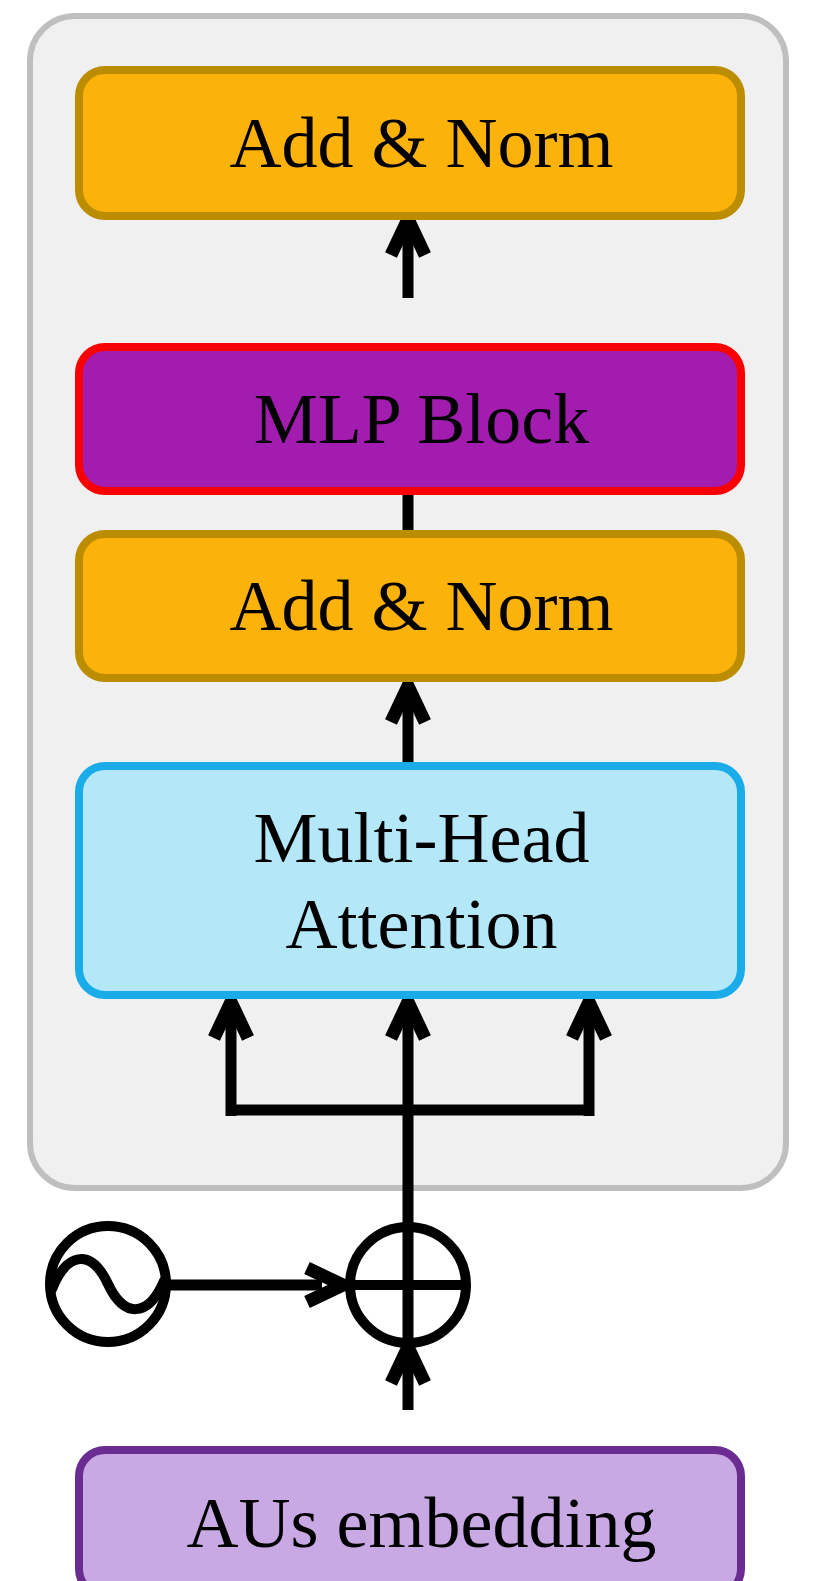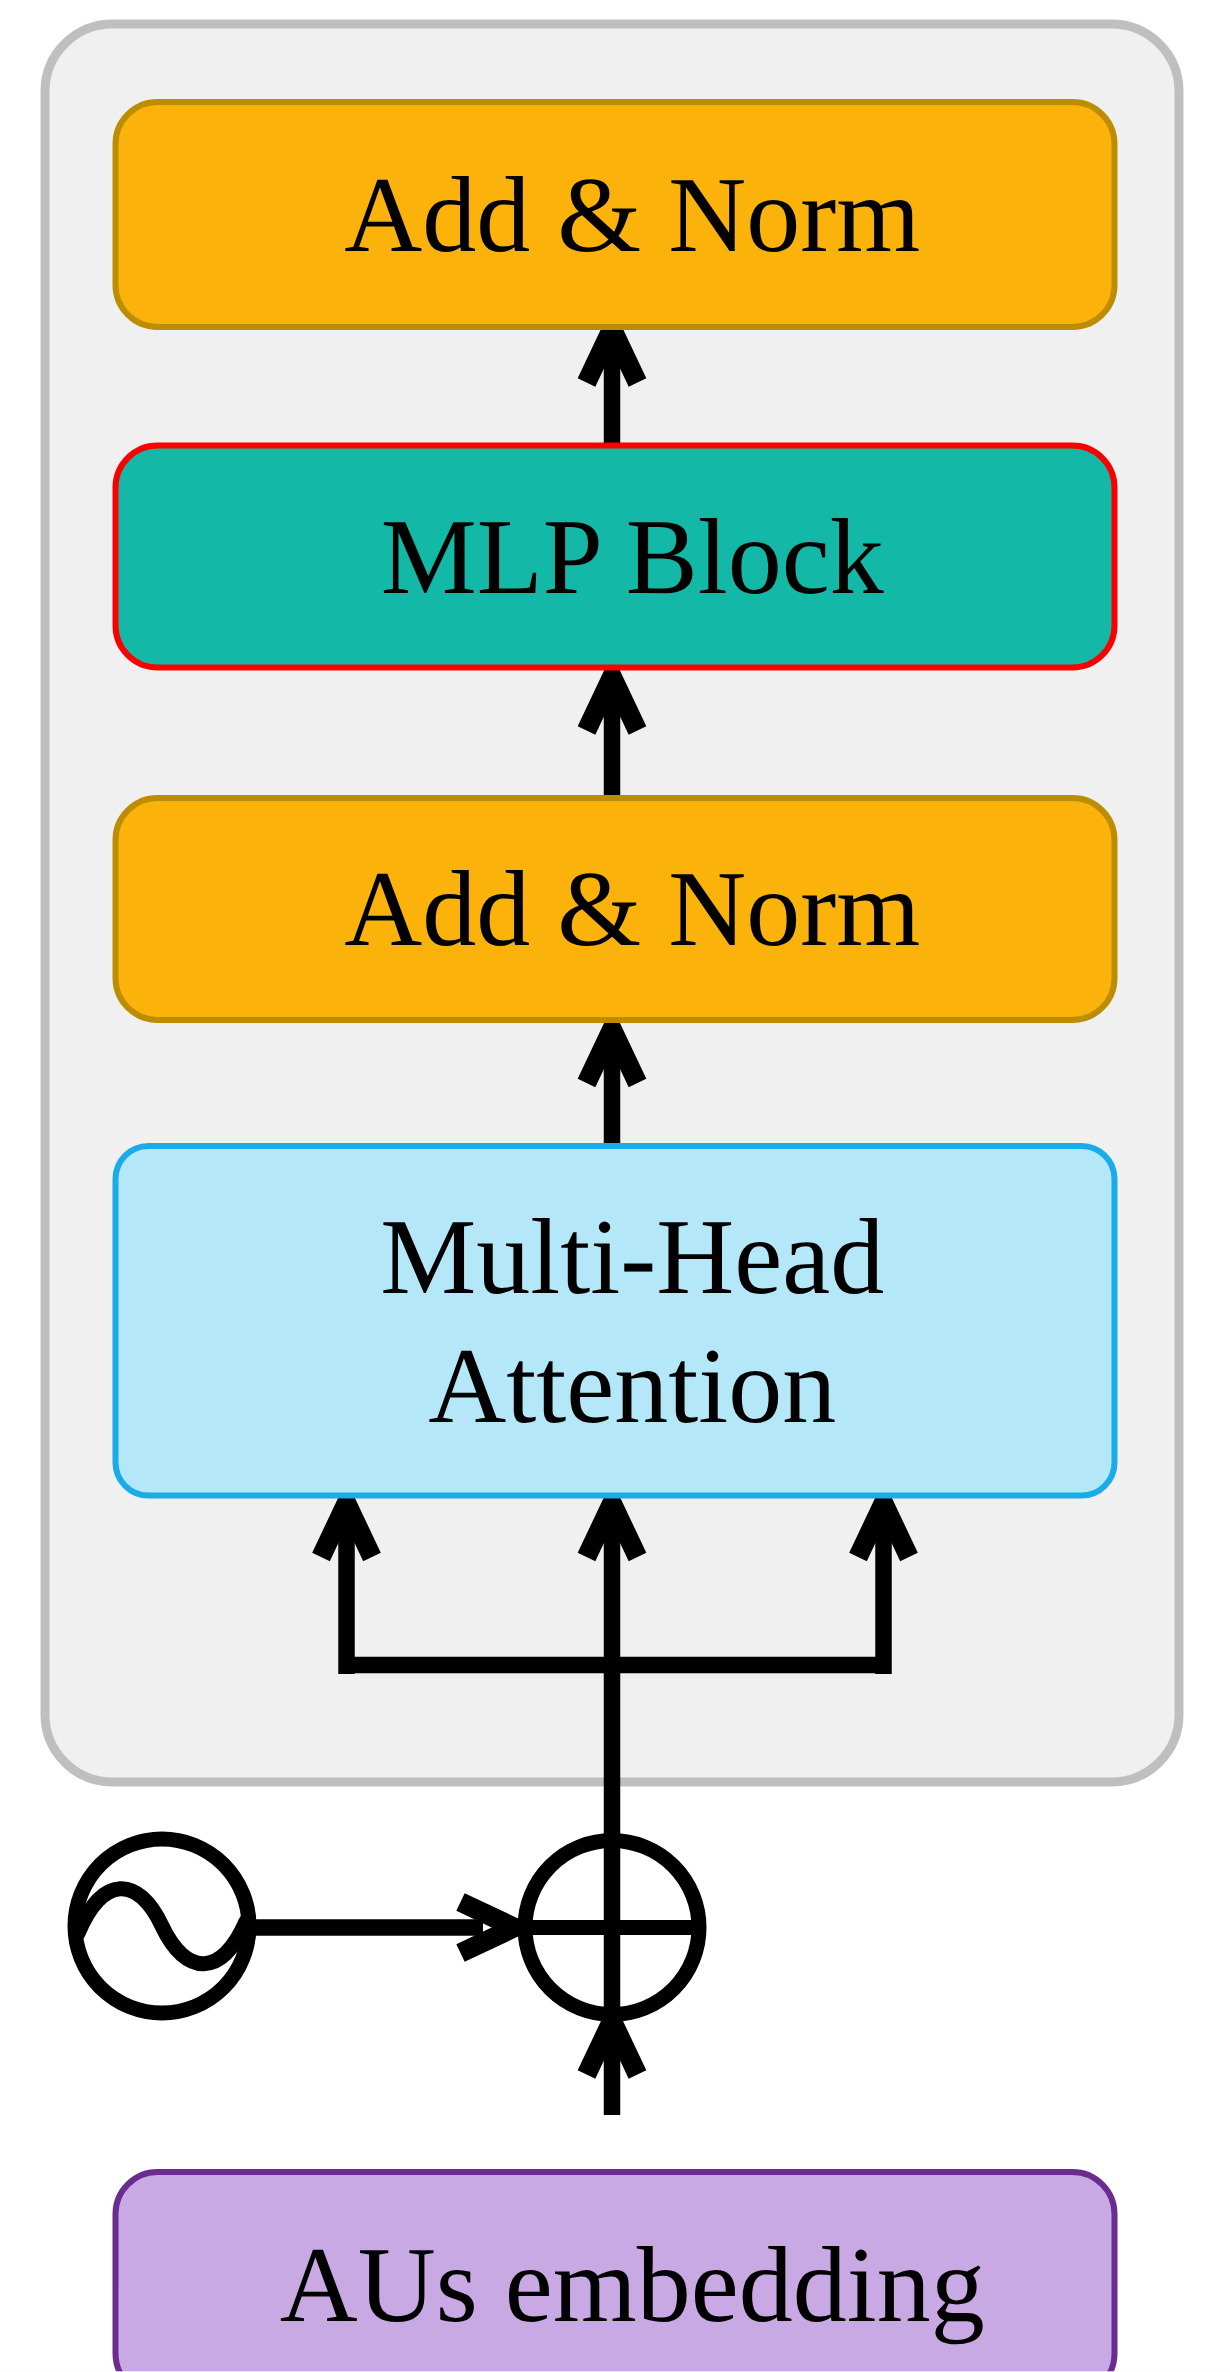--- a/index.html
+++ b/index.html
@@ -33,40 +33,40 @@
     top: 0;
     width: 820px;
     height: 1581px;
     z-index: 2;
   }
   .node {
     position: absolute;
     left: 75px;
     width: 670px;
     box-sizing: border-box;
-    border: 4px solid #d946ef;
+    border: 8px solid #d946ef;
     border-radius: 30px;
     display: flex;
     flex-direction: column;
     align-items: center;
     justify-content: center;
     z-index: 3;
     text-align: center;
     padding-left: 23px;
   }
   .node .lbl {
     font-size: 72px;
     line-height: 86px;
     color: #000000;
     white-space: nowrap;
   }
   .n-addnorm-top { top: 66px;  height: 154px; }
   .n-mlp         { top: 295px; height: 152px; }
   .n-addnorm-mid { top: 530px; height: 152px; }
-  .n-mha         { top: 762px; height: 237px; border-radius: 24px; }
+  .n-mha         { top: 762px; height: 237px; }
   .n-aus         { top: 1406px; height: 153px; margin-top: 40px; }
 </style>
 </head>
 <body>
 
 <div class="stage">
 
   <div class="encoder-container" style="background: rgb(240, 240, 240); border-color: rgb(191, 191, 191);"></div>
 
   <svg class="wires" viewBox="0 0 820 1581" xmlns="http://www.w3.org/2000/svg">
@@ -118,21 +118,21 @@
     <g>
       <path class="wire" d="M 408 1410 L 408 1358" fill="none" stroke-width="11" style="stroke: rgb(0, 0, 0);"></path>
       <path class="wire" d="M 391 1383 L 408 1347 L 425 1383" fill="none" stroke-width="13" stroke-linejoin="miter" style="stroke: rgb(0, 0, 0);"></path>
     </g>
   </svg>
 
   <div class="node n-addnorm-top" style="background: rgb(251, 178, 10); border-color: rgb(189, 141, 0);">
     <span class="lbl">Add &amp; Norm</span>
   </div>
 
-  <div class="node n-mlp" style="background: #14b8a6; border-color: rgb(251, 0, 0);">
+  <div class="node n-mlp" style="background: #a21caf; border-color: rgb(251, 0, 0); margin-top: 48px;">
     <span class="lbl">MLP Block</span>
   </div>
 
   <div class="node n-addnorm-mid" style="background: rgb(251, 178, 10); border-color: rgb(189, 141, 0);">
     <span class="lbl">Add &amp; Norm</span>
   </div>
 
   <div class="node n-mha" style="background: rgb(180, 232, 249); border-color: rgb(25, 172, 232);">
     <span class="lbl">Multi-Head</span>
     <span class="lbl">Attention</span>

